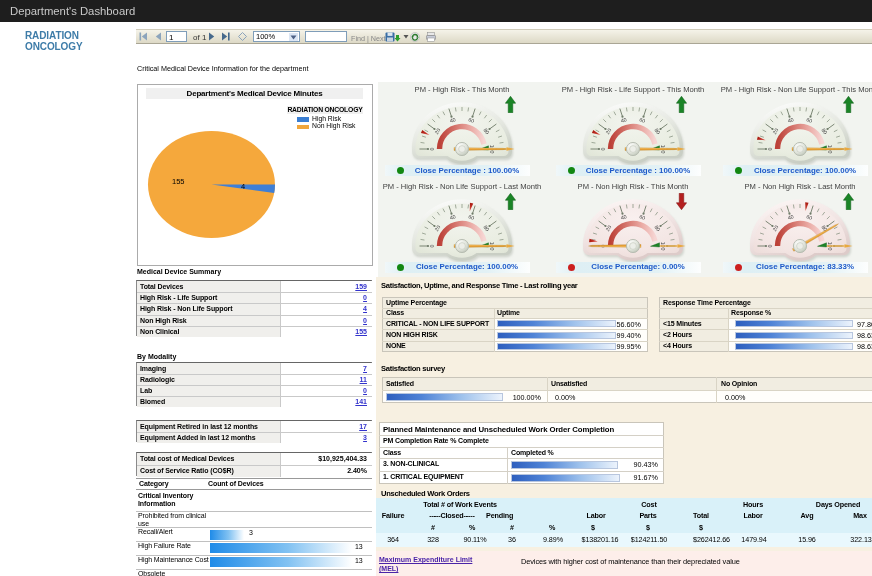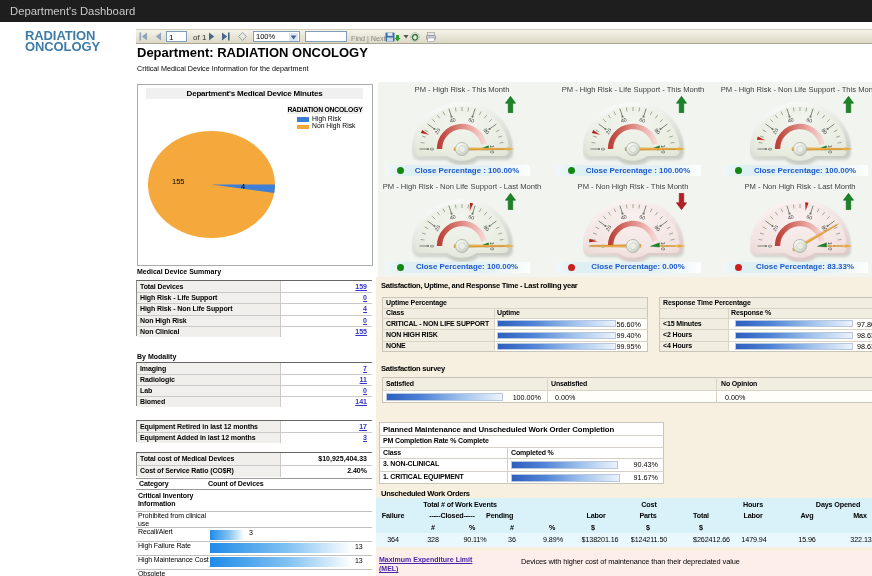--- a/index.html
+++ b/index.html
@@ -69,21 +69,21 @@
           <stop offset="100%" stop-color="#b9c0b2"></stop>
         </radialGradient>
 <filter id="gsh" x="-20%" y="-20%" width="140%" height="150%">
           <feDropShadow dx="1" dy="2" stdDeviation="1.2" flood-color="#9aa095" flood-opacity="0.38"></feDropShadow>
         </filter>
 </defs>
     </svg>
 
 <div style="position:absolute;left:0;top:0;width:872px;height:22px;background:#1e1e1e"></div>
 <div style="position:absolute;left:10px;top:4.5px;font-size:11.3px;color:#c9c9c9">Department's Dashboard</div>
-<div style="position:absolute;left:25px;top:31px;font-size:13px;letter-spacing:-0.1px;font-weight:bold;color:#3e7ca8;line-height:10.5px">RADIATION<br>ONCOLOGY</div>
+<div style="position:absolute;left:25px;top:31px;font-size:10px;letter-spacing:-0.1px;font-weight:bold;color:#3e7ca8;line-height:10.5px">RADIATION<br>ONCOLOGY</div>
 
 <div style="position:absolute;left:136px;top:29px;width:736px;height:15px;background:linear-gradient(#f5f3e9,#ddd9c6);border-top:1px solid #d0ccba;border-bottom:1px solid #aaa695"></div>
 <svg style="position:absolute;left:139px;top:32px" width="12" height="9" viewBox="0 0 12 9">
       <rect x="0.5" y="0.5" width="1.6" height="8" fill="#8ca4bc"></rect>
       <polygon points="8,0.5 8,8.5 2.8,4.5" fill="#8ca4bc"></polygon>
     </svg>
 <svg style="position:absolute;left:154px;top:32px" width="9" height="9" viewBox="0 0 9 9">
       <polygon points="7,0.5 7,8.5 1.8,4.5" fill="#8ca4bc"></polygon>
     </svg>
 <div style="position:absolute;left:166px;top:30.5px;width:21px;height:11px;background:#fff;border:1px solid #7f9db9;font-size:8px;line-height:11px;padding-left:2px">1</div>
@@ -119,21 +119,20 @@
       <polygon points="7.5,4.2 9,5.5 6.3,5.8" fill="#2c7a2c"></polygon>
       <path d="M 7.5 5.8 A 2.5 2.5 0 0 1 2.5 5.4" fill="none" stroke="#2c7a2c" stroke-width="1.3"></path>
       <polygon points="2.6,6 1,4.8 3.8,4.4" fill="#2c7a2c"></polygon>
     </svg>
 <svg style="position:absolute;left:426px;top:32px" width="10" height="10" viewBox="0 0 10 10">
       <rect x="1.5" y="0.5" width="7" height="3" fill="#e8e8e8" stroke="#888" stroke-width="0.5"></rect>
       <rect x="0.5" y="3.5" width="9" height="4" rx="0.5" fill="#c8ccd8" stroke="#777" stroke-width="0.5"></rect>
       <rect x="1.5" y="6" width="7" height="3.5" fill="#fff" stroke="#888" stroke-width="0.5"></rect>
     </svg>
 
-<div style="position:absolute;left:137px;top:45px;font-size:13px;font-weight:bold">Department: RADIATION ONCOLOGY</div>
 <div style="position:absolute;left:137px;top:64px;font-size:7.2px">Critical Medical Device Information for the department</div>
 
 <div style="position:absolute;left:378px;top:82px;width:494px;height:195px;background:#f2f4f0"></div>
 <div style="position:absolute;left:376px;top:277px;width:496px;height:274px;background:#f7f0e1"></div>
 <div style="position:absolute;left:376px;top:551px;width:496px;height:25px;background:#fdeeea"></div>
 
 <div style="position:absolute;left:137px;top:84px;width:236px;height:182px;border:1px solid #ababab;background:#fff"></div>
 <div style="position:absolute;left:146px;top:88px;width:217px;height:11px;background:#f0f0f0"></div>
 <div style="position:absolute;left:146px;top:88px;width:217px;height:11px;font-size:8px;font-weight:bold;text-align:center;line-height:11px;letter-spacing:-0.2px">Department's Medical  Device  Minutes</div>
 <div style="position:absolute;left:287px;top:106px;width:76px;height:8px;background:#f0f0f0"></div>

